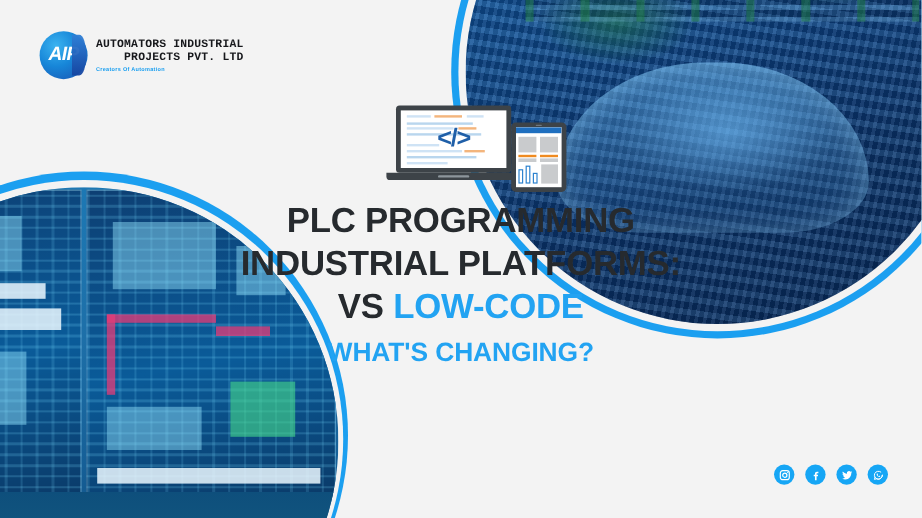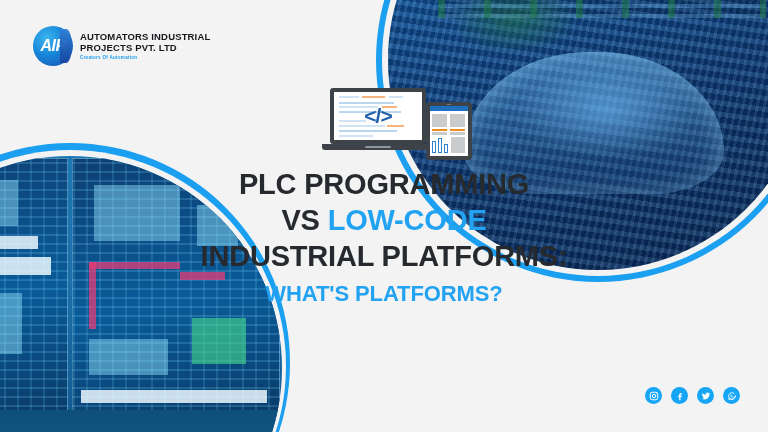--- a/index.html
+++ b/index.html
@@ -147,26 +147,27 @@
   .logo-mark::after{
     content:"";
     position:absolute; right:1px; top:3px;
     width:12px; height:34px;
     border-radius:0 50% 50% 0 / 0 50% 50% 0;
     background:linear-gradient(180deg,#2f7fd6,#1544a0);
     opacity:.95;
   }
   .logo-text{ line-height:1.12; }
   .logo-l1, .logo-l2{
-    font-family:Liberation Sans, sans-serif;
+    font-family:Liberation Mono, monospace;
     font-weight:bold;
     font-size:9.5px;
     color:#17181c;
     letter-spacing:.15px;
     white-space:nowrap;
+    text-align:right;
   }
   .logo-tag{
     font-size:4.6px;
     color:#1b9ff0;
     font-weight:bold;
     letter-spacing:.25px;
     margin-top:1.5px;
     white-space:nowrap;
   }
 
@@ -378,23 +379,23 @@
           <i style="left:34%;height:96%"></i>
           <i style="left:68%;height:58%"></i>
         </div>
         <div class="tab-box" style="left:56%;bottom:6%;width:36%;height:32%"></div>
       </div>
     </div>
   </div>
 
   <div class="title-block">
     <div class="t-line">PLC PROGRAMMING</div>
+    <div class="t-line">INDUSTRIAL PLATFORMS:</div>
     <div class="t-line"><span>VS </span><span class="hl">LOW-CODE</span></div>
-    <div class="t-line">INDUSTRIAL PLATFORMS:</div>
-    <div class="t-sub">WHAT'S PLATFORMS?</div>
+    <div class="t-sub">WHAT'S CHANGING?</div>
   </div>
 
   <div class="social">
     <a class="soc">
       <svg width="10" height="10" viewBox="0 0 24 24" fill="none" stroke="#fff" stroke-width="2.4">
         <rect x="3" y="3" width="18" height="18" rx="5"></rect>
         <circle cx="12" cy="12" r="4.2"></circle>
         <circle cx="17.3" cy="6.7" r="1.1" fill="#fff" stroke="none"></circle>
       </svg>
     </a>

